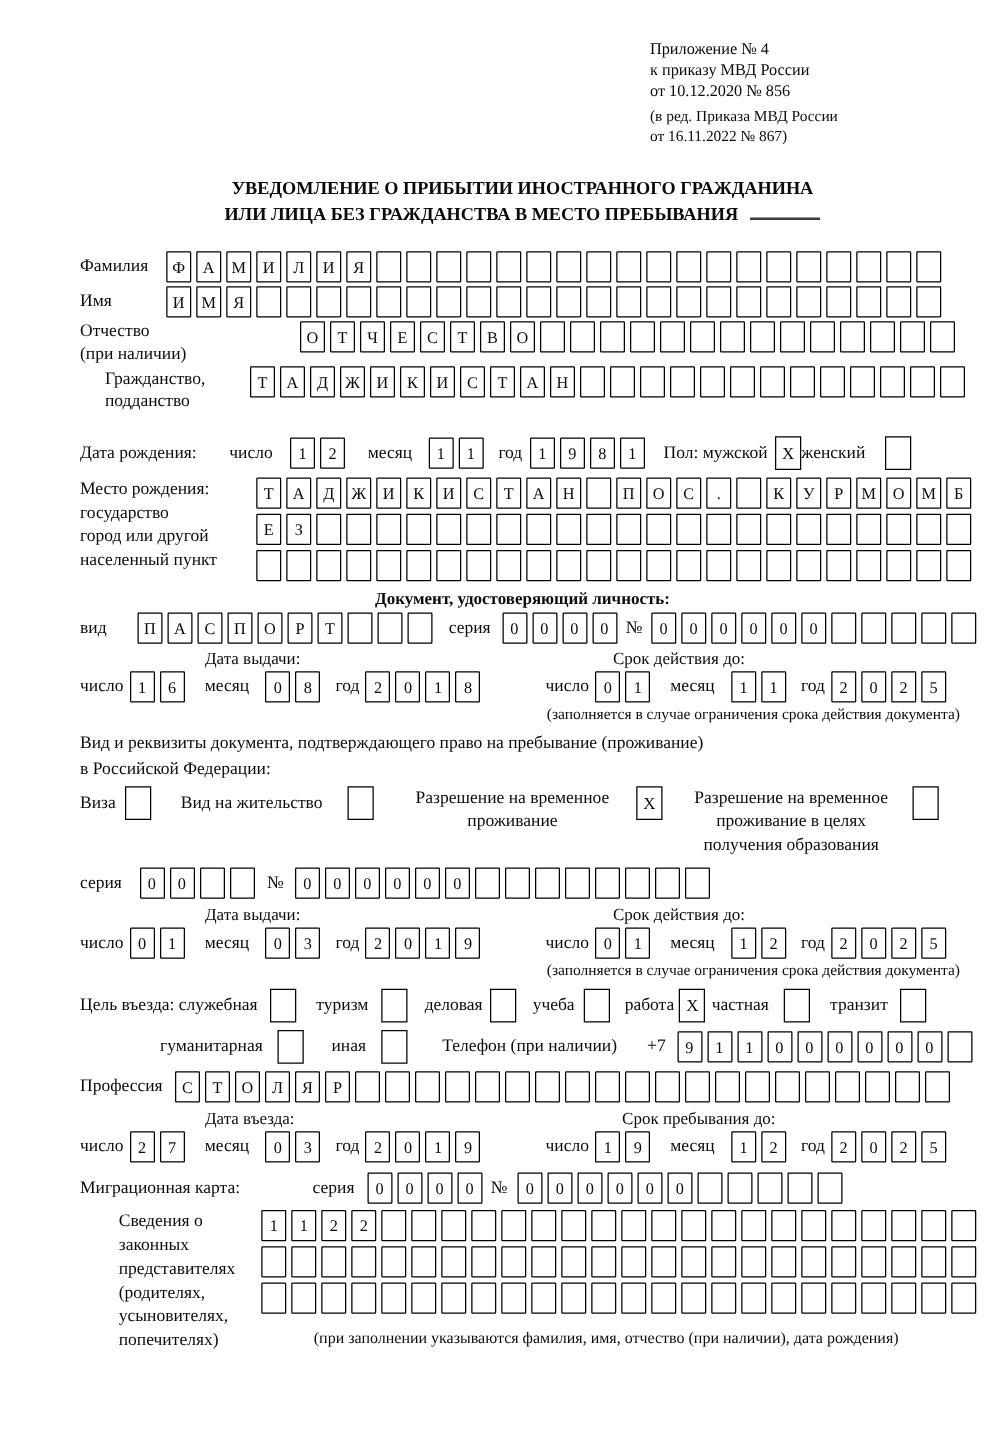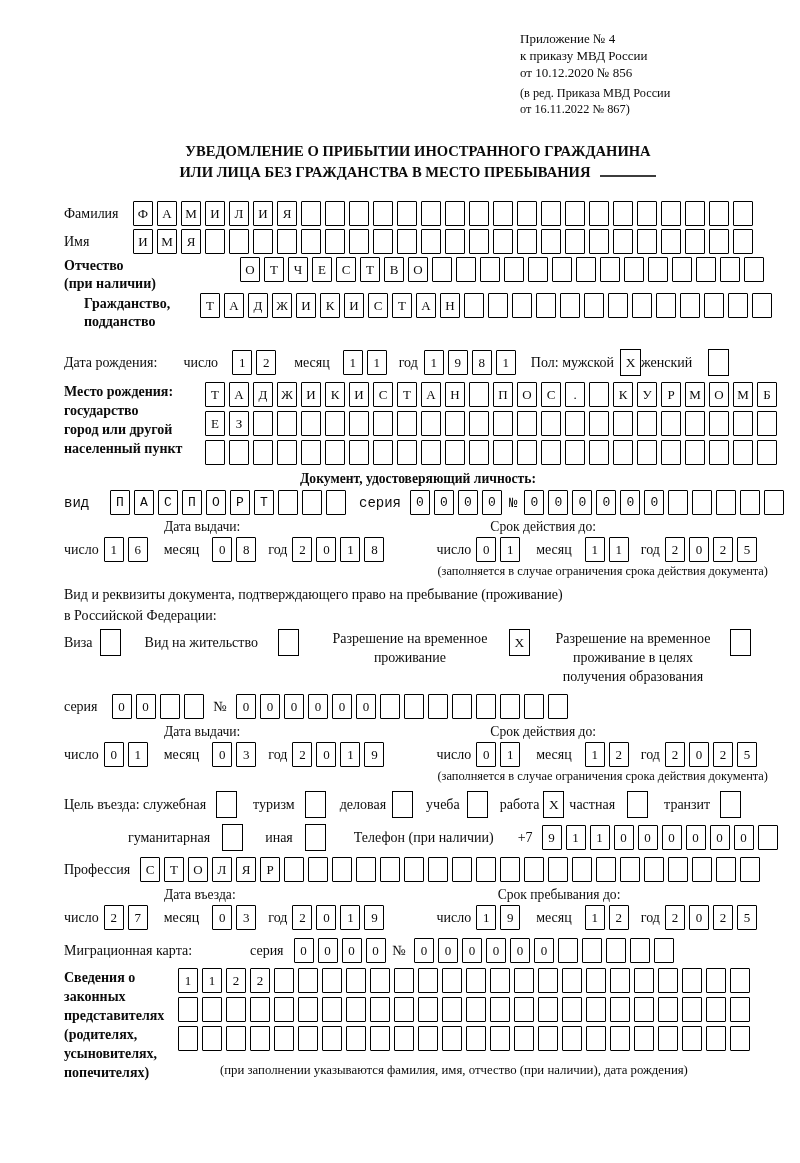--- a/index.html
+++ b/index.html
@@ -12,21 +12,21 @@
   .appendix { margin-left:456px; font-size:13px; line-height:17px; }
   .appendix .amend { margin-top:4px; font-size:12.3px; line-height:16px; }
   .forma { margin-top:20px; padding-right:48px; text-align:right; font-weight:bold; font-size:14.5px; letter-spacing:.5px; }
   .title { margin-top:24px; text-align:center; font-weight:bold; font-size:14.6px; line-height:21px; }
   .blank-line { display:inline-block; width:56px; border-bottom:2.6px solid #3c3c3c; margin-left:10px; vertical-align:baseline; }
   .section-title { margin-top:26px; font-weight:bold; font-size:13.4px; letter-spacing:.2px; }
 
   .row { display:flex; align-items:flex-start; }
   .rowc { display:flex; align-items:center; }
   .lbl { font-size:14px; line-height:18px; flex:none; }
-  .lblcol { flex:none; font-size:14px; line-height:19px;font-weight:bold; }
+  .lblcol { flex:none; font-size:14px; line-height:19px; }
   .cells { display:flex; gap:4px; flex:none; }
   .cellsblock .cells { margin-bottom:4px; }
   .cell {
     box-sizing:border-box; flex:none; width:20px; height:25px;
     border:1.7px solid #000; border-radius:1px;
     display:flex; align-items:center; justify-content:center;
     font-size:13px; line-height:1;
   }
   .cb { box-sizing:border-box; flex:none; width:21px; height:27px; border:1.9px solid #000;
         display:flex; align-items:center; justify-content:center; font-size:13.5px; }
@@ -296,21 +296,21 @@
           <span class="cell"></span>
           <span class="cell"></span>
           <span class="cell"></span>
           <span class="cell"></span>
         </div>
     </div>
   </div>
 
   <div class="bold" style="margin-top:2px; text-align:center; font-size:13.6px;">Документ, удостоверяющий личность:</div>
 
-  <div class="rowc" style="margin-top:3px;font-family:Liberation Mono, monospace;">
+  <div class="rowc" style="margin-top:3px;">
     <span class="lbl" style="width:46px;">вид</span>
     <div class="cells">
         <span class="cell">П</span>
         <span class="cell">А</span>
         <span class="cell">С</span>
         <span class="cell">П</span>
         <span class="cell">О</span>
         <span class="cell">Р</span>
         <span class="cell">Т</span>
         <span class="cell"></span>
@@ -603,21 +603,21 @@
         <span class="cell">0</span>
         <span class="cell">0</span>
         <span class="cell"></span>
         <span class="cell"></span>
         <span class="cell"></span>
         <span class="cell"></span>
         <span class="cell"></span>
       </div>
   </div>
 
-  <div class="row" style="margin-top:5px;">
+  <div class="row" style="margin-top:5px;margin-left:31px;">
     <div class="lblcol" style="width:114px;">
       <div>Сведения о</div>
       <div>законных</div>
       <div>представителях</div>
       <div>(родителях,</div>
       <div>усыновителях,</div>
       <div>попечителях)</div>
     </div>
     <div>
       <div class="cellsblock">

